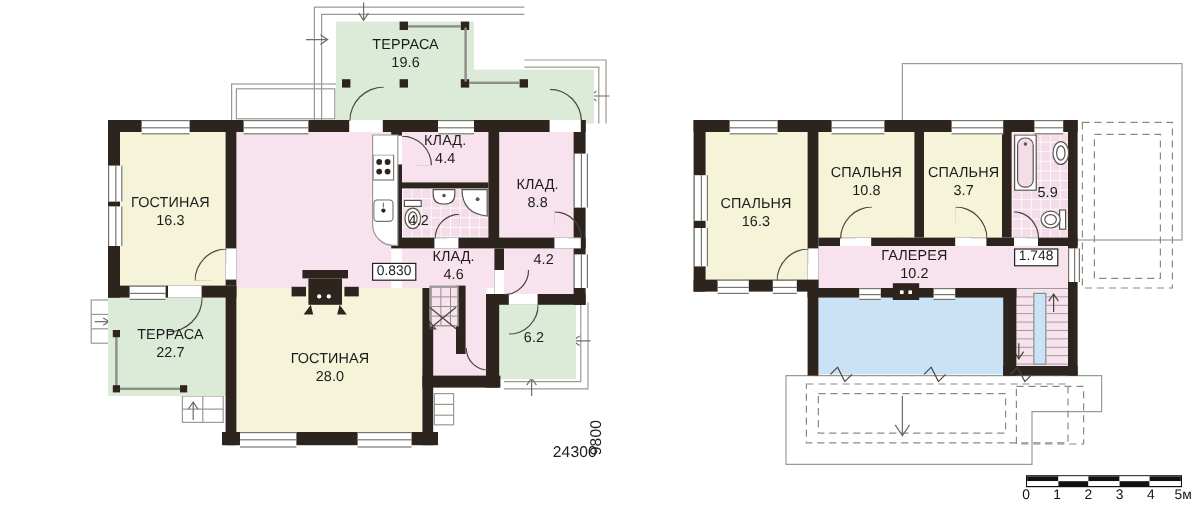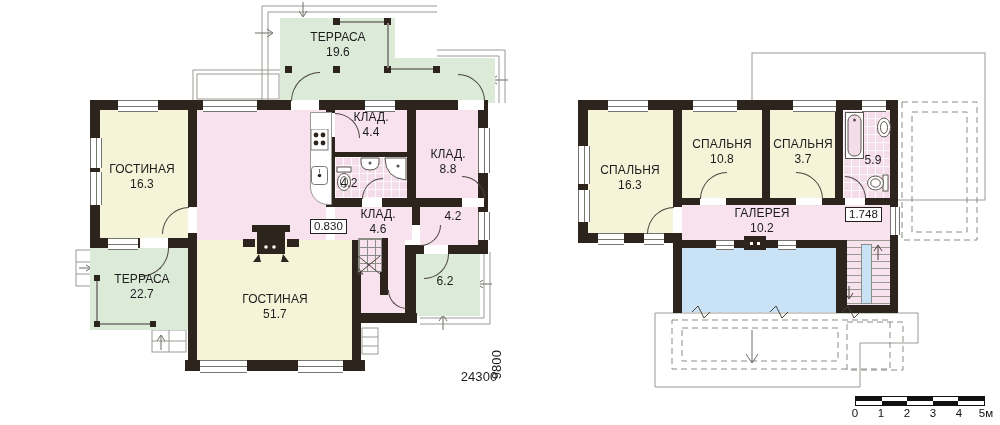--- a/index.html
+++ b/index.html
@@ -252,21 +252,21 @@
     </div>
     <div class="lbl" style="left:378px;top:222px;">
       <div>КЛАД.</div>
         <div>4.6</div>
     </div>
     <div class="lbl" style="left:453px;top:217px;">
       <div>4.2</div>
     </div>
     <div class="lbl" style="left:275px;top:307px;">
       <div>ГОСТИНАЯ</div>
-        <div>51.7</div>
+        <div>28.0</div>
     </div>
     <div class="lbl" style="left:142px;top:287px;">
       <div>ТЕРРАСА</div>
         <div>22.7</div>
     </div>
     <div class="lbl" style="left:445px;top:282px;">
       <div>6.2</div>
     </div>
     <div class="badge" style="left:310px;top:219px;">0.830</div>
 

